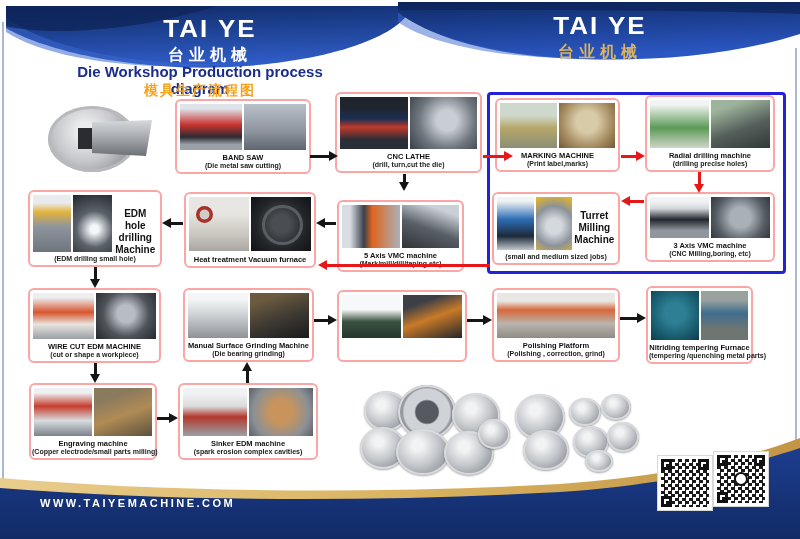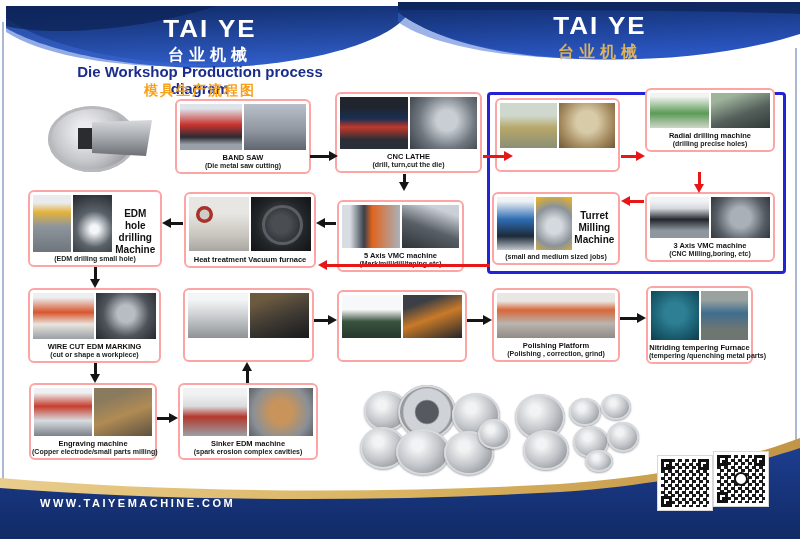--- a/index.html
+++ b/index.html
@@ -190,23 +190,27 @@
     <b>CNC LATHE</b>
     <span>(drill, turn,cut the die)</span>
   </div>
 </div>
 
 <div class="box" style="left:495px;top:98px;width:125px;height:74px;">
   <div class="ph mark">
       <i class="p1"></i>
       <i class="p2"></i>
     </div>
-</div>
-
-<div class="box" style="left:645px;top:88px;width:130px;height:64px;">
+  <div class="cap">
+    <b>MARKING MACHINE</b>
+    <span>(Print label,marks)</span>
+  </div>
+</div>
+
+<div class="box" style="left:645px;top:95px;width:130px;height:77px;">
   <div class="ph radial">
       <i class="p1"></i>
       <i class="p2"></i>
     </div>
   <div class="cap">
     <b>Radial drilling machine</b>
     <span>(drilling precise holes)</span>
   </div>
 </div>
 
@@ -265,30 +269,34 @@
     <span>(CNC Milling,boring, etc)</span>
   </div>
 </div>
 
 <div class="box" style="left:28px;top:288px;width:133px;height:75px;">
   <div class="ph wire">
       <i class="p1"></i>
       <i class="p2"></i>
     </div>
   <div class="cap">
-    <b>WIRE CUT EDM MARKING</b>
+    <b>WIRE CUT EDM MACHINE</b>
     <span>(cut or shape a workpiece)</span>
   </div>
 </div>
 
 <div class="box" style="left:183px;top:288px;width:131px;height:74px;">
   <div class="ph manual">
       <i class="p1"></i>
       <i class="p2"></i>
     </div>
+  <div class="cap">
+    <b>Manual Surface Grinding Machine</b>
+    <span>(Die bearing grinding)</span>
+  </div>
 </div>
 
 <div class="box" style="left:337px;top:290px;width:130px;height:72px;">
   <div class="ph surfce">
       <i class="p1"></i>
       <i class="p2"></i>
     </div>
 </div>
 
 <div class="box" style="left:492px;top:288px;width:128px;height:74px;">

